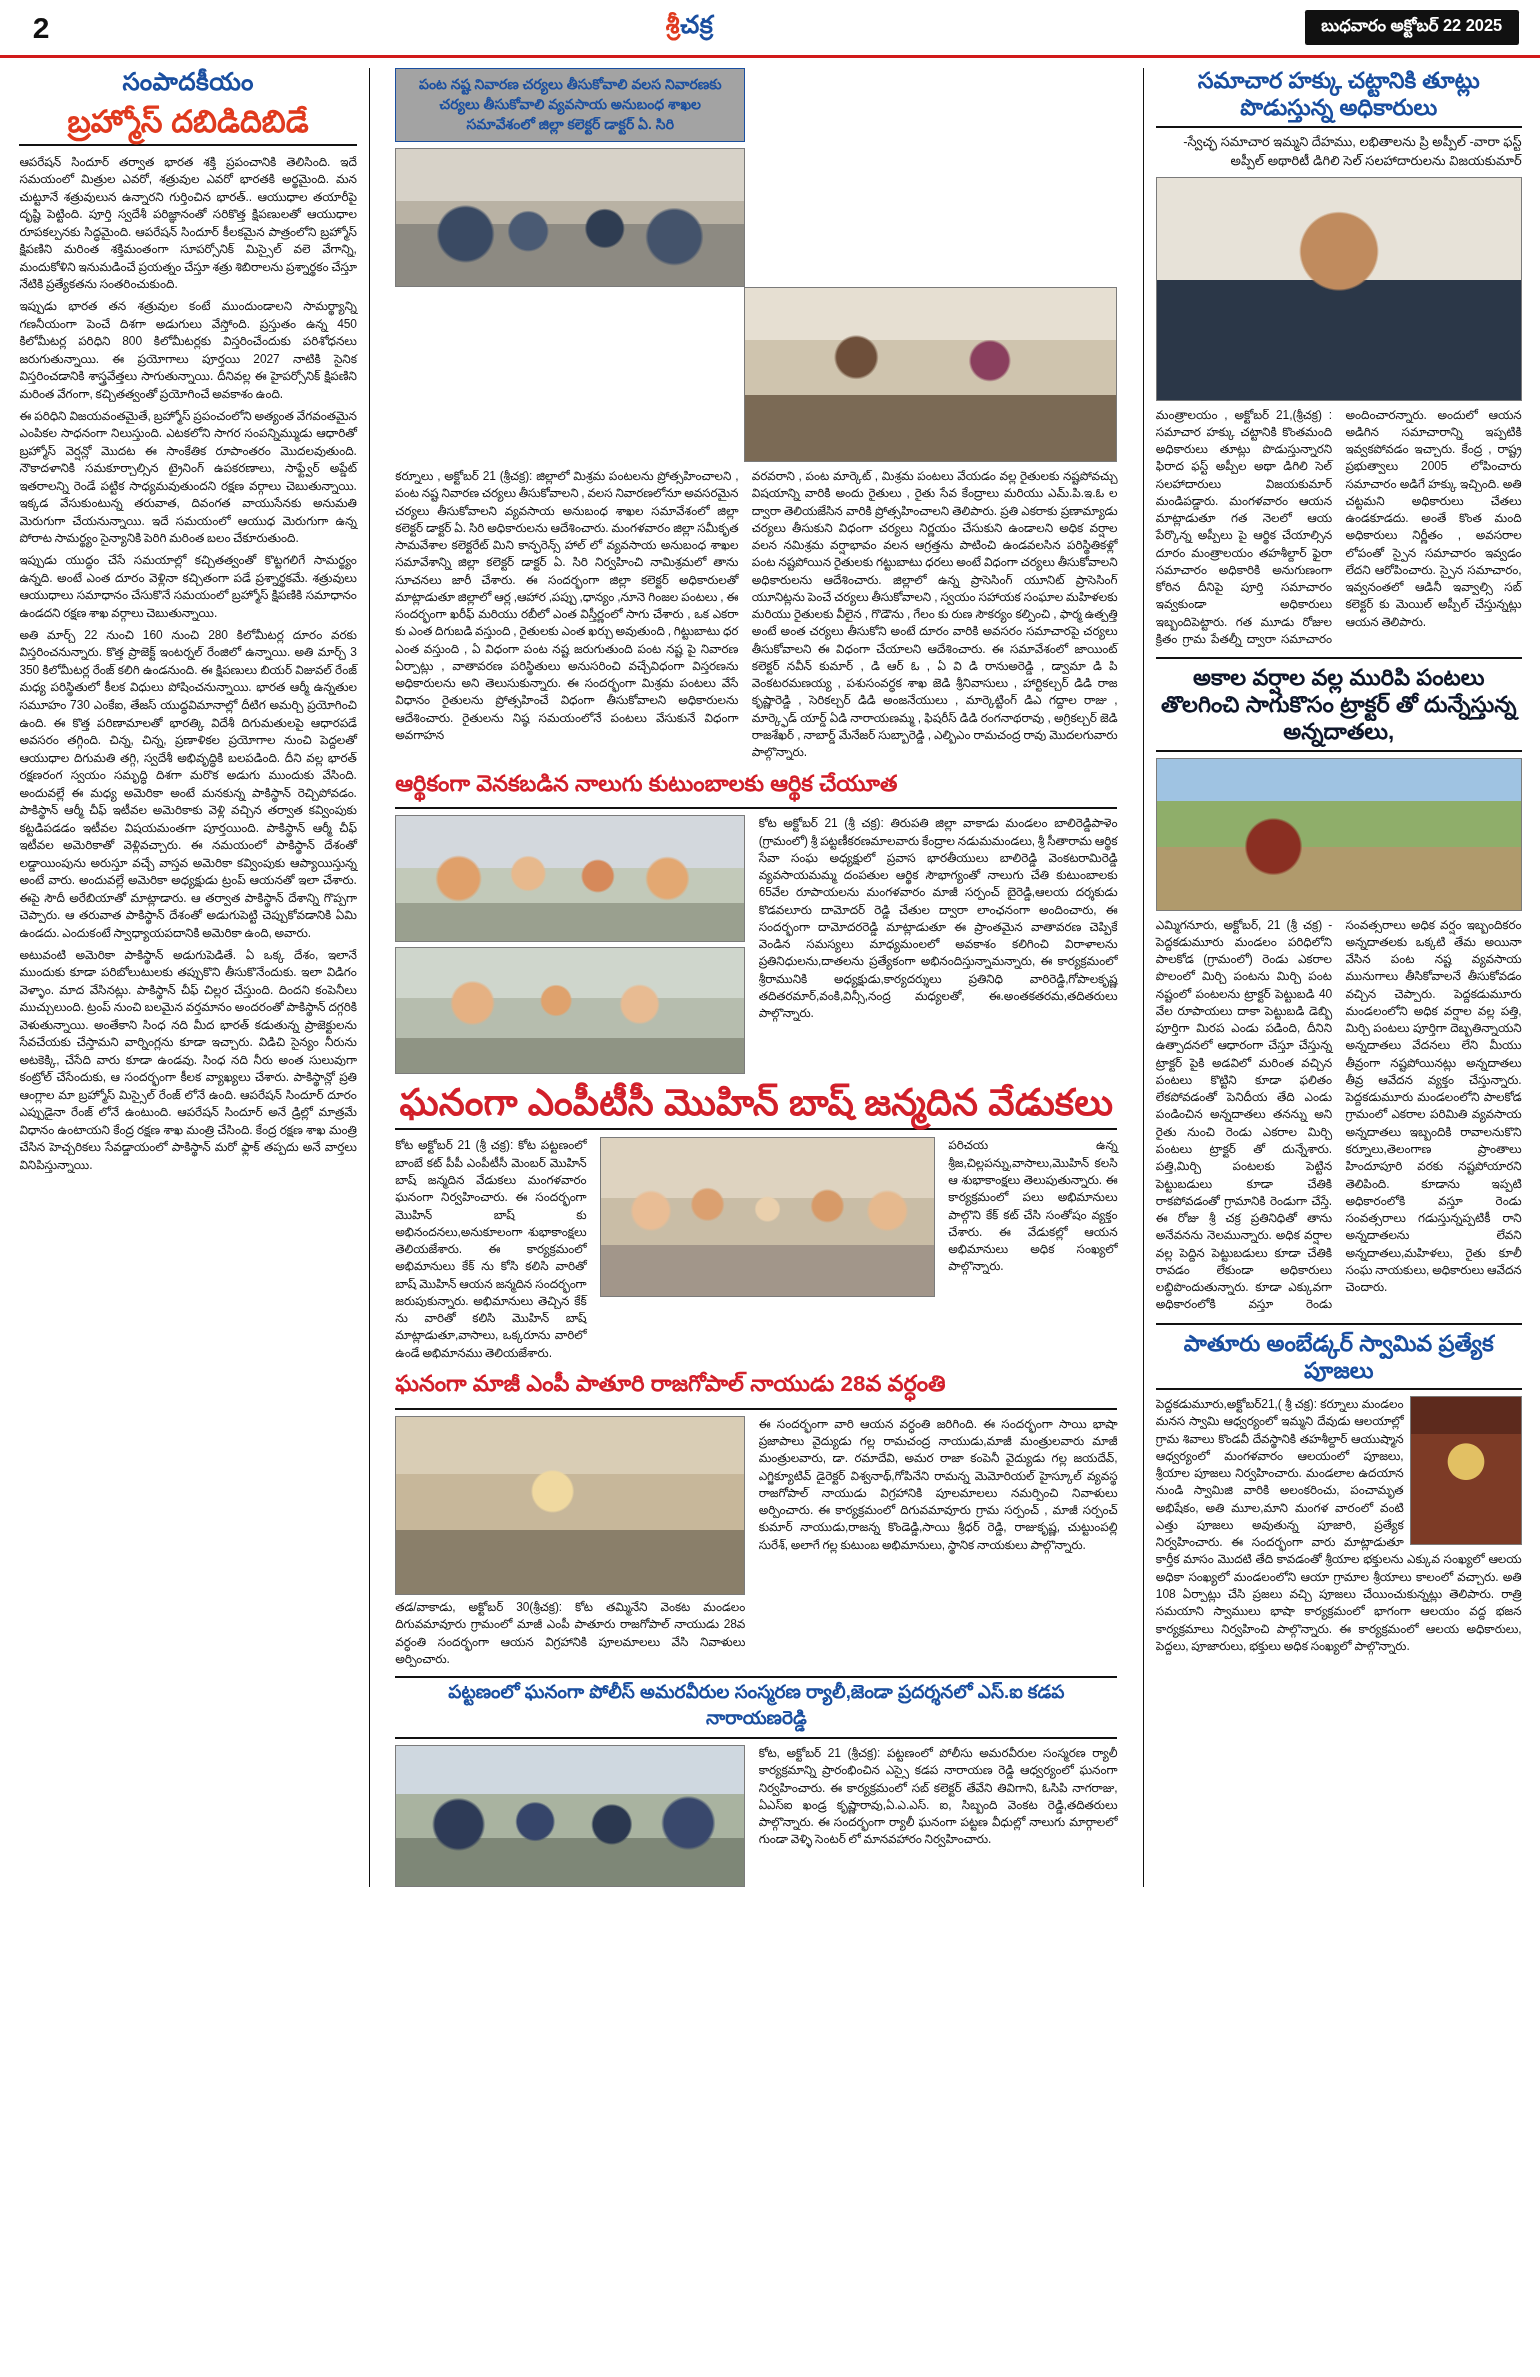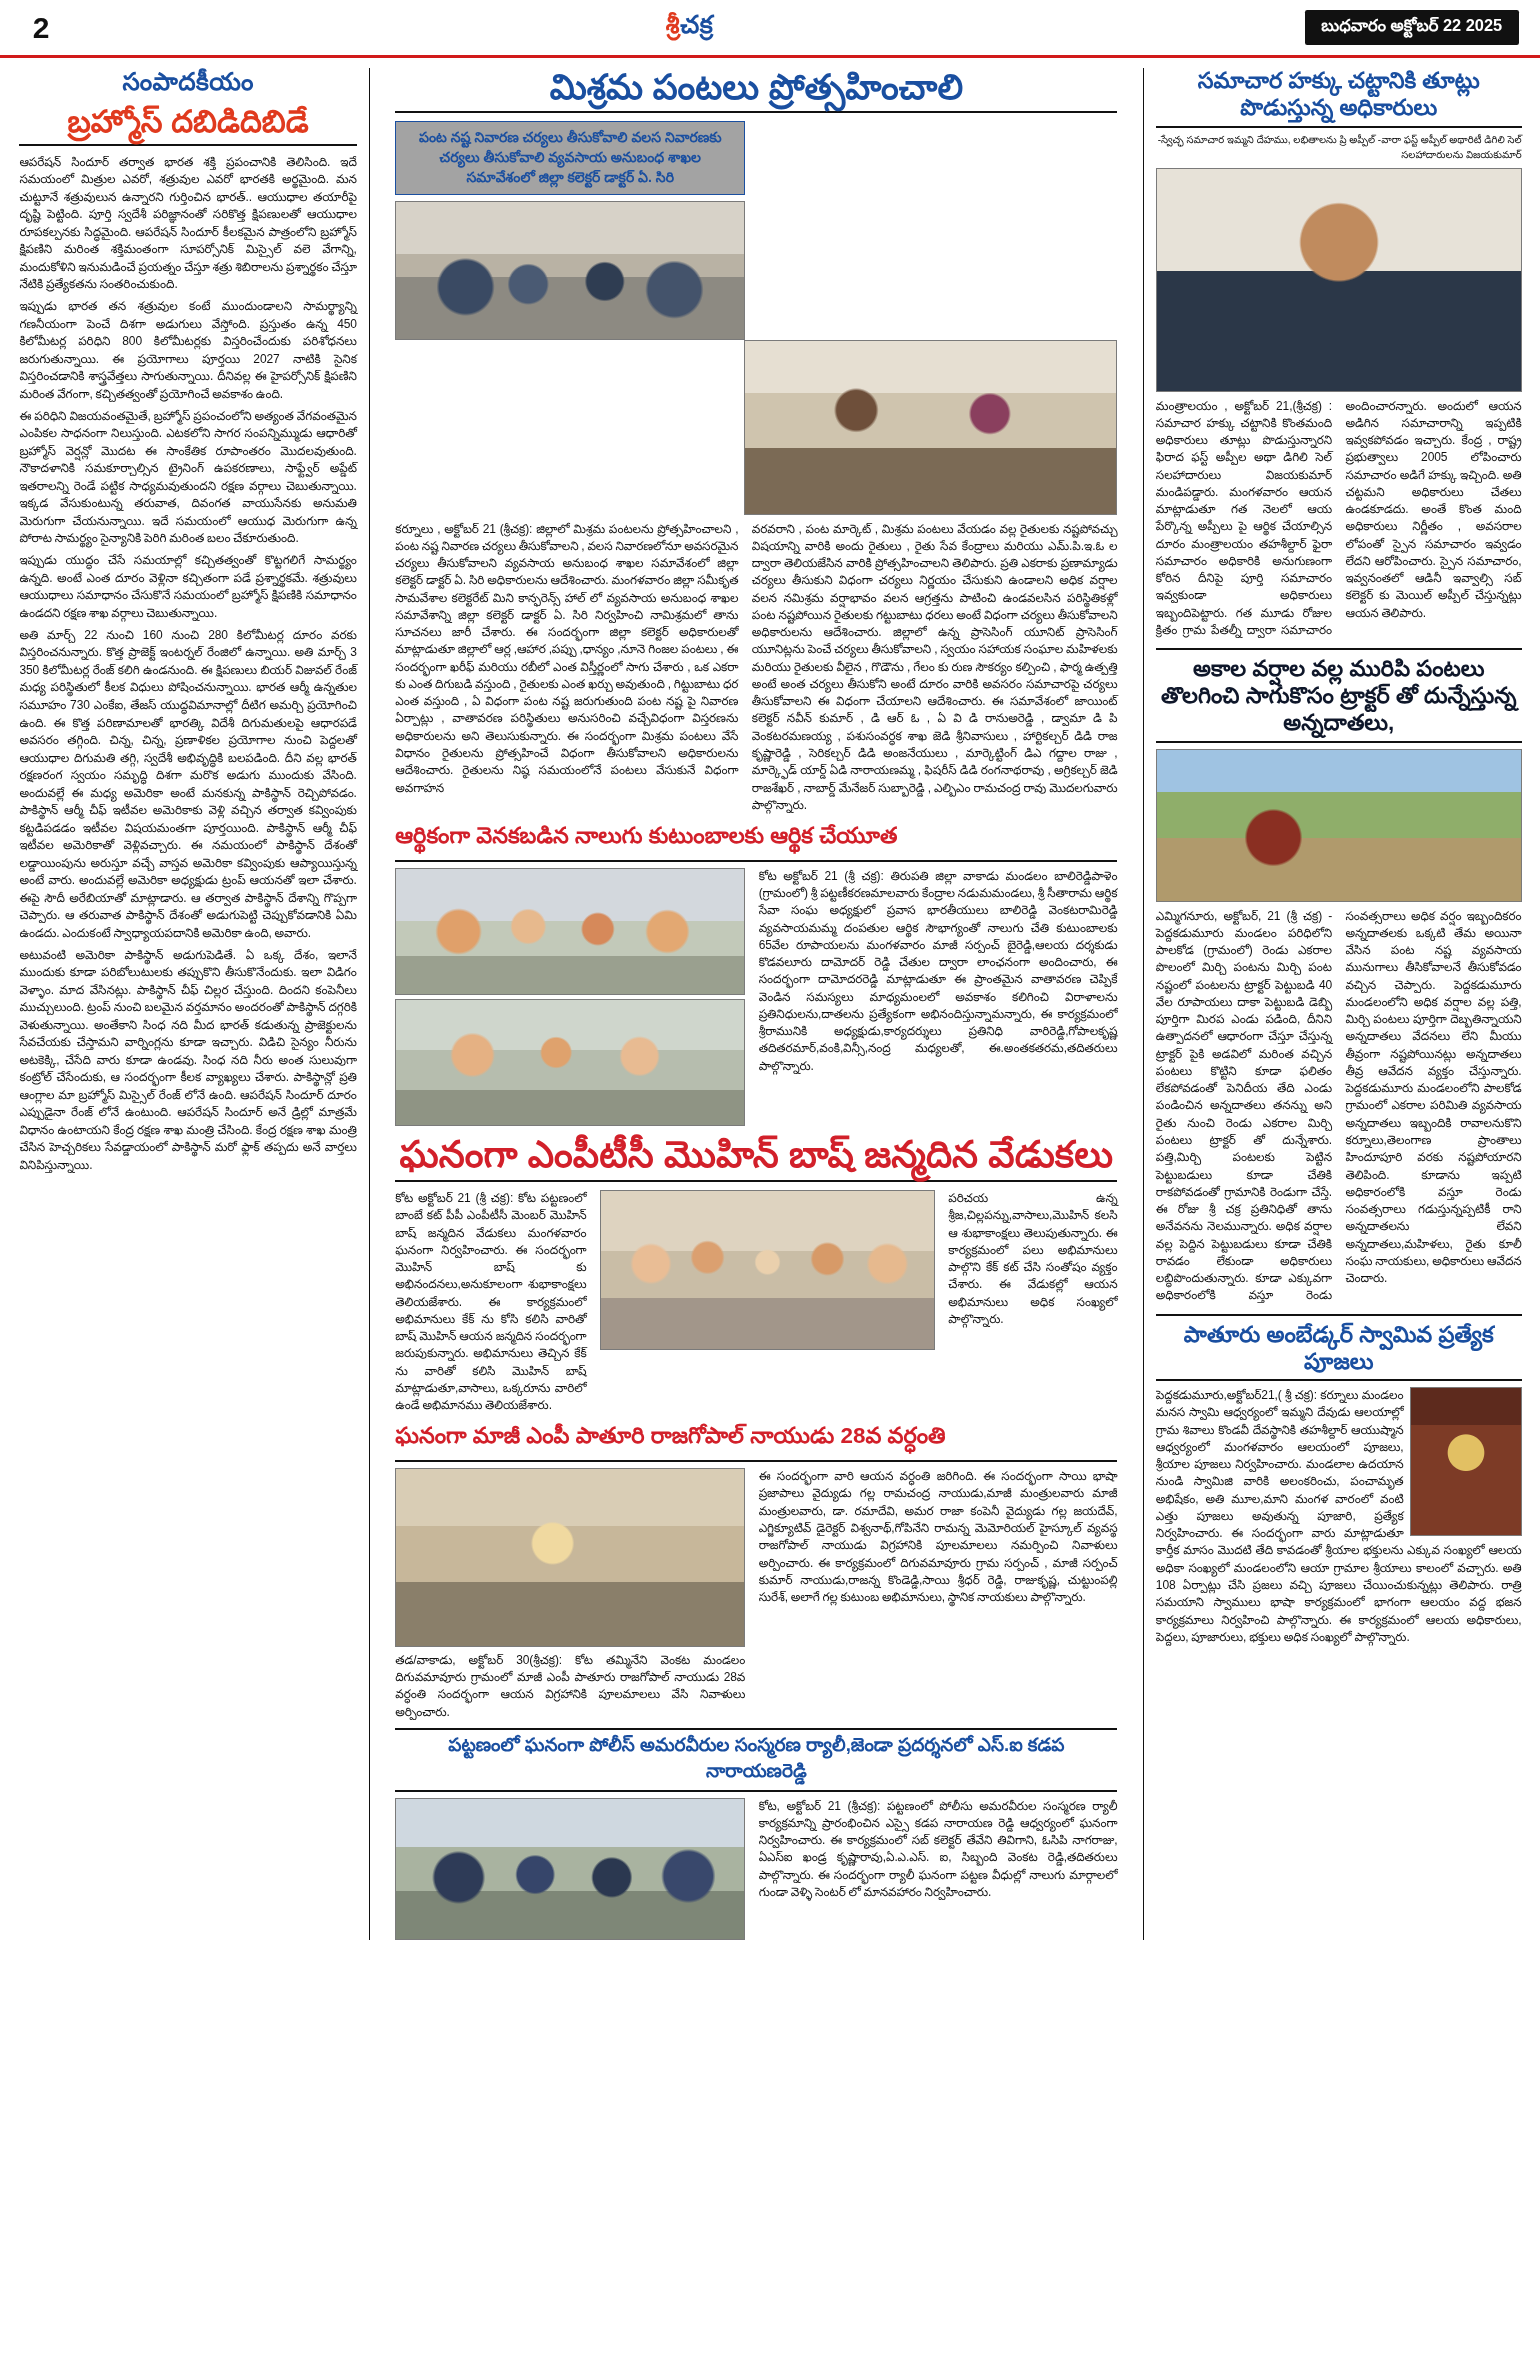--- a/index.html
+++ b/index.html
@@ -106,21 +106,21 @@
     text-align: center;
     font-size: 22.4px;
     font-weight: bold;
     color: #1a4fa0;
     line-height: 1.2;
     padding-bottom: 3.7px;
     border-bottom: 2.2px solid #111;
   }
   .r-head.red { color: #0f172a; }
   .byline {
-    font-size: 10px;
+    font-size: 13px;
     line-height: 1.5;
     text-align: right;
     color: #111;
     margin: 3.7px 0 6px 0;
   }
 
   
   .body-text {
     font-size: 12px;
     line-height: 1.46;
@@ -271,21 +271,20 @@
       <div class="body-text">ఆపరేషన్ సిందూర్ తర్వాత భారత శక్తి ప్రపంచానికి తెలిసింది. ఇదే సమయంలో మిత్రుల ఎవరో, శత్రువుల ఎవరో భారతకి అర్థమైంది. మన చుట్టూనే శత్రువులున ఉన్నారని గుర్తించిన భారత్.. ఆయుధాల తయారీపై దృష్టి పెట్టింది. పూర్తి స్వదేశీ పరిజ్ఞానంతో సరికొత్త క్షిపణులతో ఆయుధాల రూపకల్పనకు సిద్ధమైంది. ఆపరేషన్ సిందూర్ కీలకమైన పాత్రంలోని బ్రహ్మోస్ క్షిపణిని మరింత శక్తిమంతంగా సూపర్సోనిక్ మిస్సైల్ వలె వేగాన్ని, మందుకోళిని ఇనుమడించే ప్రయత్నం చేస్తూ శత్రు శిబిరాలను ప్రశ్నార్థకం చేస్తూ నేటికి ప్రత్యేకతను సంతరించుకుంది.</div>
       <div class="body-text" style="margin-top:4.5px">ఇప్పుడు భారత తన శత్రువుల కంటే ముందుండాలని సామర్థ్యాన్ని గణనీయంగా పెంచే దిశగా అడుగులు వేస్తోంది. ప్రస్తుతం ఉన్న 450 కిలోమీటర్ల పరిధిని 800 కిలోమీటర్లకు విస్తరించేందుకు పరిశోధనలు జరుగుతున్నాయి. ఈ ప్రయోగాలు పూర్తయి 2027 నాటికి సైనిక విస్తరించడానికి శాస్త్రవేత్తలు సాగుతున్నాయి. దీనివల్ల ఈ హైపర్సోనిక్ క్షిపణిని మరింత వేగంగా, కచ్చితత్వంతో ప్రయోగించే అవకాశం ఉంది.</div>
       <div class="body-text" style="margin-top:4.5px">ఈ పరిధిని విజయవంతమైతే, బ్రహ్మోస్ ప్రపంచంలోని అత్యంత వేగవంతమైన ఎంపికల సాధనంగా నిలుస్తుంది. ఎటకలోని సాగర సంపన్నిమ్ముడు ఆధారితో బ్రహ్మోస్ వెర్షన్లో మొదట ఈ సాంకేతిక రూపాంతరం మొదలవుతుంది. నౌకాదళానికి సమకూర్చాల్సిన ట్రైనింగ్ ఉపకరణాలు, సాఫ్ట్వేర్ అప్డేట్ ఇతరాలన్ని రెండే పట్టిక సాధ్యమవుతుందని రక్షణ వర్గాలు చెబుతున్నాయి. ఇక్కడ వేసుకుంటున్న తరువాత, దివంగత వాయుసేనకు అనుమతి మెరుగుగా చేయనున్నాయి. ఇదే సమయంలో ఆయుధ మెరుగుగా ఉన్న పోరాట సామర్థ్యం సైన్యానికి పెరిగి మరింత బలం చేకూరుతుంది.</div>
       <div class="body-text" style="margin-top:4.5px">ఇప్పుడు యుద్ధం చేసే సమయాల్లో కచ్చితత్వంతో కొట్టగలిగే సామర్థ్యం ఉన్నది. అంటే ఎంత దూరం వెళ్లినా కచ్చితంగా పడే ప్రశ్నార్థకమే. శత్రువులు ఆయుధాలు సమాధానం చేసుకొనే సమయంలో బ్రహ్మోస్ క్షిపణికి సమాధానం ఉండదని రక్షణ శాఖ వర్గాలు చెబుతున్నాయి.</div>
       <div class="body-text" style="margin-top:4.5px">అతి మార్చ్ 22 నుంచి 160 నుంచి 280 కిలోమీటర్ల దూరం వరకు విస్తరించనున్నారు. కొత్త ప్రాజెక్ట్ ఇంటర్నల్ రేంజిలో ఉన్నాయి. అతి మార్చ్ 3 350 కిలోమీటర్ల రేంజ్ కలిగి ఉండనుంది. ఈ క్షిపణులు బియర్ విజువల్ రేంజ్ మధ్య పరిస్థితులో కీలక విధులు పోషించనున్నాయి. భారత ఆర్మీ ఉన్నతుల సమూహం 730 ఎంకేఐ, తేజస్ యుద్ధవిమానాల్లో దీటిగ అమర్చి ప్రయోగించి ఉంది. ఈ కొత్త పరిణామాలతో భారత్కి విదేశీ దిగుమతులపై ఆధారపడే అవసరం తగ్గింది. చిన్న, చిన్న, ప్రణాళికల ప్రయోగాల నుంచి పెద్దలతో ఆయుధాల దిగుమతి తగ్గి, స్వదేశీ అభివృద్ధికి బలపడింది. దీని వల్ల భారత్ రక్షణరంగ స్వయం సమృద్ధి దిశగా మరొక అడుగు ముందుకు వేసింది. అందువల్లే ఈ మధ్య అమెరికా అంటే మనకున్న పాకిస్థాన్ రెచ్చిపోవడం. పాకిస్థాన్ ఆర్మీ చీఫ్ ఇటీవల అమెరికాకు వెళ్లి వచ్చిన తర్వాత కవ్వింపుకు కట్టడిపడడం ఇటీవల విషయమంతగా పూర్తయింది. పాకిస్థాన్ ఆర్మీ చీఫ్ ఇటీవల అమెరికాతో వెళ్లివచ్చారు. ఈ నమయంలో పాకిస్థాన్ దేశంతో లడ్డాయింపును అరుస్తూ వచ్చే వాస్తవ అమెరికా కవ్వింపుకు ఆప్యాయిస్తున్న అంటే వారు. అందువల్లే అమెరికా అధ్యక్షుడు ట్రంప్ ఆయనతో ఇలా చేశారు. ఈపై సౌదీ అరేబియాతో మాట్లాడారు. ఆ తర్వాత పాకిస్థాన్ దేశాన్ని గొప్పగా చెప్పారు. ఆ తరువాత పాకిస్థాన్ దేశంతో అడుగుపెట్టి చెప్పుకోవడానికి ఏమి ఉండదు. ఎందుకంటే స్వాధ్యాయపదానికి అమెరికా ఉంది, అవారు.</div>
       <div class="body-text" style="margin-top:4.5px">అటువంటి అమెరికా పాకిస్థాన్ అడుగుపెడితే. ఏ ఒక్క దేశం, ఇలానే ముందుకు కూడా పరిబోలుటులకు తప్పుకొని తీసుకొనేందుకు. ఇలా విడిగం వెళ్ళాం. మాద వేసినట్లు. పాకిస్థాన్ చీఫ్ చిల్లర చేస్తుంది. దిందని కంపెనీలు ముచ్చులుంది. ట్రంప్ నుంచి బలమైన వర్తమానం అందరంతో పాకిస్థాన్ దగ్గరికి వెళుతున్నాయి. అంతేకాని సింధ నది మీద భారత్ కడుతున్న ప్రాజెక్టులను సేవచేయకు చేస్తామని వార్నింగ్లను కూడా ఇచ్చారు. విడిచి సైన్యం నీరును అటకెక్కి, చేసేది వారు కూడా ఉండవు. సింధ నది నీరు అంత సులువుగా కంట్రోల్ చేసేందుకు, ఆ సందర్భంగా కీలక వ్యాఖ్యలు చేశారు. పాకిస్థాన్లో ప్రతి ఆంగ్లాల మా బ్రహ్మోస్ మిస్సైల్ రేంజ్ లోనే ఉంది. ఆపరేషన్ సిందూర్ దూరం ఎప్పుడైనా రేంజ్ లోనే ఉంటుంది. ఆపరేషన్ సిందూర్ అనే డ్రిల్లో మాత్రమే విధానం ఉంటాయని కేంద్ర రక్షణ శాఖ మంత్రి చేసింది. కేంద్ర రక్షణ శాఖ మంత్రి చేసిన హెచ్చరికలు సేవడ్డాయంలో పాకిస్థాన్ మరో ఫ్లాక్ తప్పదు అనే వార్తలు వినిపిస్తున్నాయి.</div>
     </div>
 
     <div class="col col-mid">
 
-      <div class="mid-head">మిశ్రమ పంటలు ప్రోత్సహించాలి</div>
 
       <div class="flow">
         <div class="f-left" style="width:350px">
           <div class="intro-box">పంట నష్ట నివారణ చర్యలు తీసుకోవాలి వలస నివారణకు చర్యలు తీసుకోవాలి వ్యవసాయ అనుబంధ శాఖల సమావేశంలో జిల్లా కలెక్టర్ డాక్టర్ ఏ. సిరి</div>
           <div class="photo ph-meeting1" style="width:350px;height:139px;margin-top:6px"></div>
         </div>
         <div class="f-right" style="width:373px">
           <div class="photo ph-dais" style="width:373px;height:175px"></div>
         </div>
       </div>

